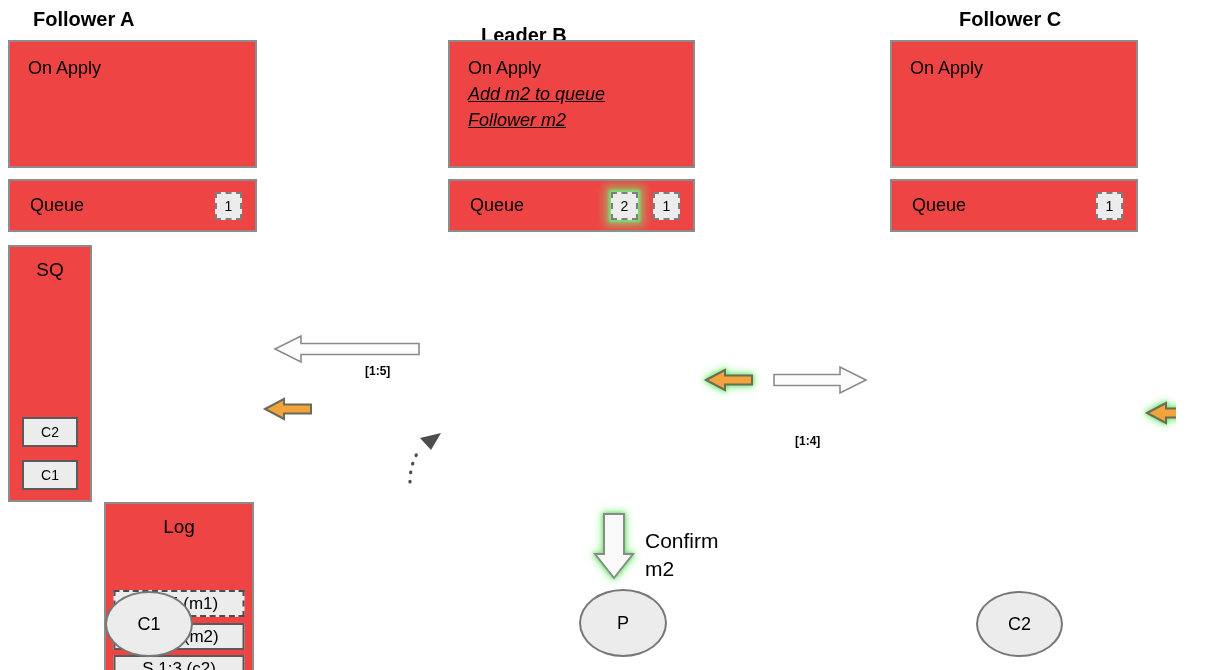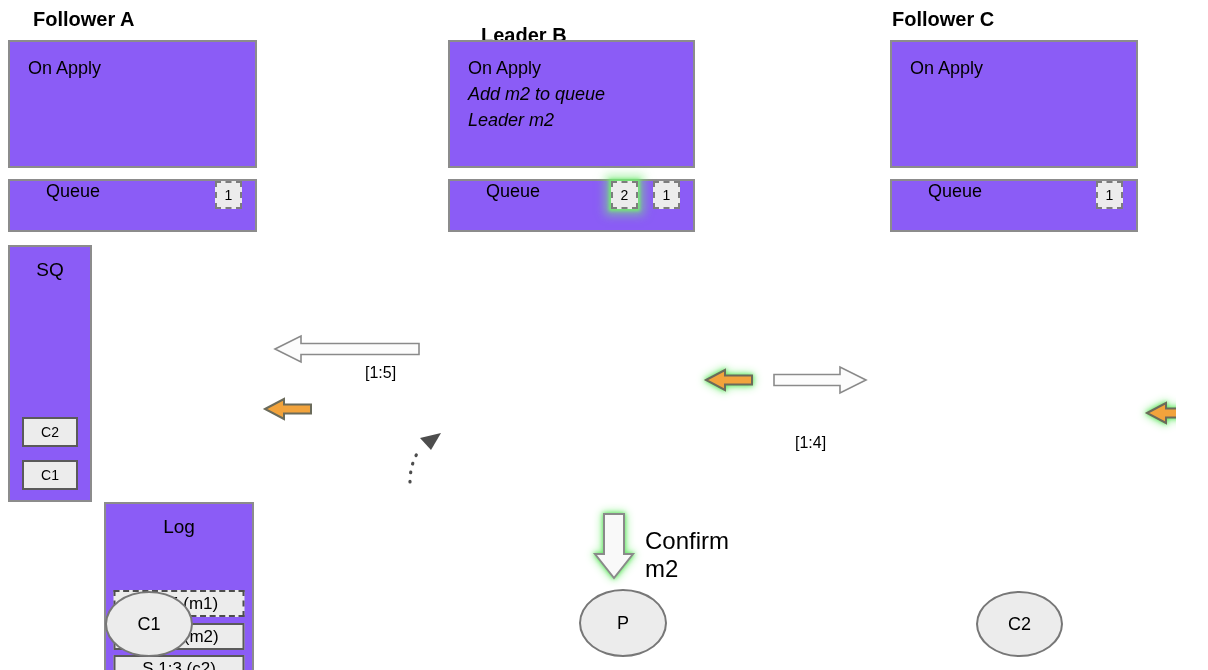--- a/index.html
+++ b/index.html
@@ -5,26 +5,26 @@
   * { margin:0; padding:0; box-sizing:border-box; }
   html,body { background:#fff; }
   #stage {
     position:relative; width:1176px; height:670px;
     background:#fff; overflow:hidden;
     font-family:"Liberation Sans", sans-serif; color:#000;
   }
   .abs { position:absolute; }
   .node-title { font-size:20px; font-weight:bold; }
   .box {
-    background:#8b5cf6; border:2px solid #8c8c8c;
+    background:#ef4444; border:2px solid #8c8c8c;
   }
   .onapply { padding:13px 18px; font-size:18px; line-height:26px; }
-  .onapply .note { font-style:italic; }
+  .onapply .note { font-style:italic;text-decoration:underline; }
   .queue {
-    display:flex; padding:0 13px 0 36px; font-size:18px;gap:47px;
+    display:flex; align-items:center; padding:0 13px 0 20px; font-size:18px;gap:47px;
   }
   .queue .qlabel { flex:1; }
   .qitems { display:flex; gap:15px; }
   .qslot {
     width:27px; height:28px; border:2px dashed #7d7d7d; background:#ececec;
     font-size:14px; display:flex; align-items:center; justify-content:center;
   }
   .panel { position:relative; }
   .panel-label {
     position:absolute; top:12px; left:0; right:0; text-align:center; font-size:19px;
@@ -40,22 +40,22 @@
     font-size:17px; display:flex; align-items:center; justify-content:center;
     white-space:nowrap;
   }
   .log-entry.dashed { border:2px dashed #4d4d4d; }
   .glow {
     box-shadow:0 0 3px 2px #74e874, 0 0 9px 6px rgba(120,235,120,.6);
   }
   .glow-svg {
     filter:drop-shadow(0 0 2px #62e562) drop-shadow(0 0 4px #8cf08c);
   }
-  .arrow-label { font-size:16px; }
-  .confirm-label { font-size:24px; line-height:28px; }
+  .arrow-label { font-size:12px;font-weight:bold; }
+  .confirm-label { font-size:21px; line-height:28px; }
   .ellipse {
     border-radius:50%; background:#ececec; border:2px solid #777;
     display:flex; align-items:center; justify-content:center; font-size:18px;
   }
 </style>
 </head>
 <body>
 
 <div id="stage">
 
@@ -84,32 +84,32 @@
     <div class="log-entry" style="top:119px;">E 1:4 (m2)</div>
     <div class="log-entry" style="top:151px;">S 1:3 (c2)</div>
 
   </div>
 
   <div class="abs node-title" style="left:481px; top:24px;">Leader B</div>
 
   <div class="abs box onapply" style="left:448px; top:40px; width:247px; height:128px;">
     <div>On Apply</div>
     <div class="note">Add m2 to queue</div>
-    <div class="note">Leader m2</div>
+    <div class="note">Follower m2</div>
   </div>
 
   <div class="abs box queue" style="left:448px; top:179px; width:247px; height:53px;">
     <span class="qlabel">Queue</span>
     <span class="qitems">
       <span class="qslot glow">2</span>
       <span class="qslot">1</span>
     </span>
   </div>
 
-  <div class="abs node-title" style="left:892px; top:8px;">Follower C</div>
+  <div class="abs node-title" style="left:959px; top:8px;">Follower C</div>
 
   <div class="abs box onapply" style="left:890px; top:40px; width:248px; height:128px;">
     <div>On Apply</div>
   </div>
 
   <div class="abs box queue" style="left:890px; top:179px; width:248px; height:53px;">
     <span class="qlabel">Queue</span>
     <span class="qitems">
       <span class="qslot">1</span>
     </span>

